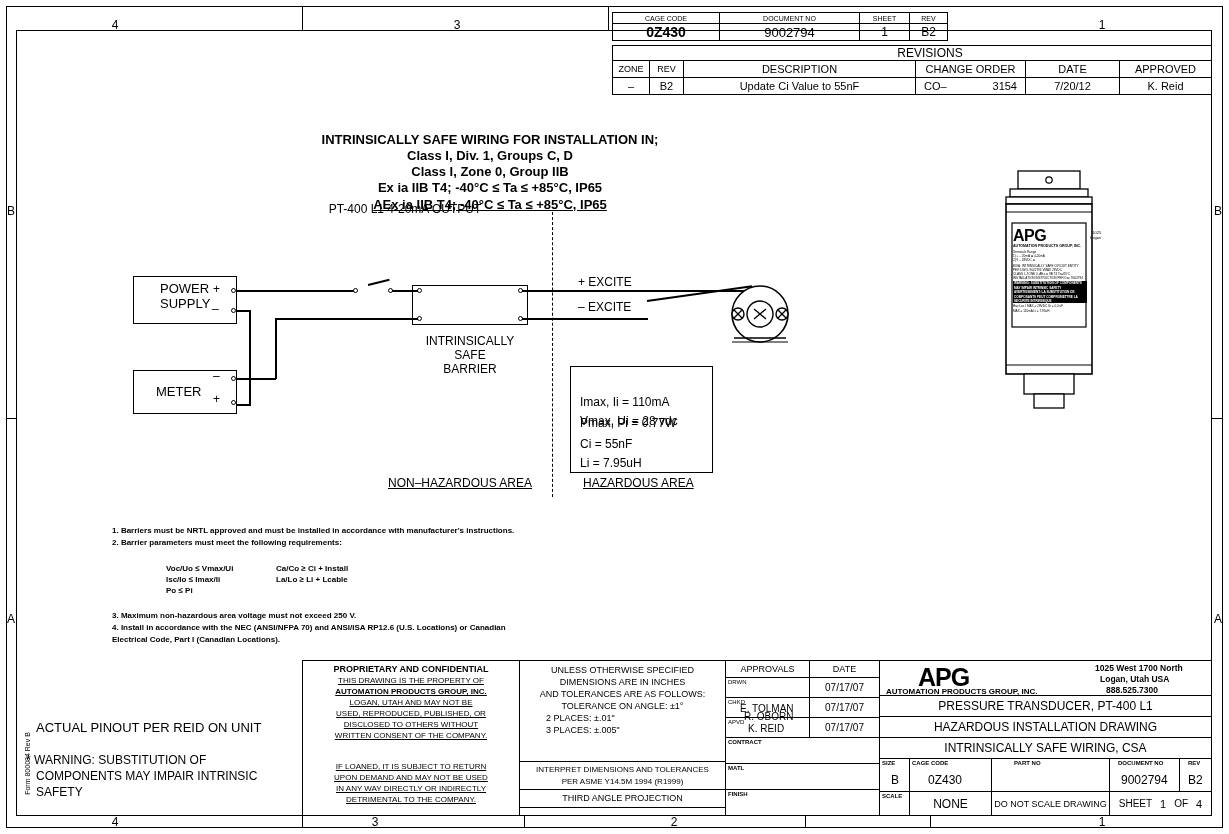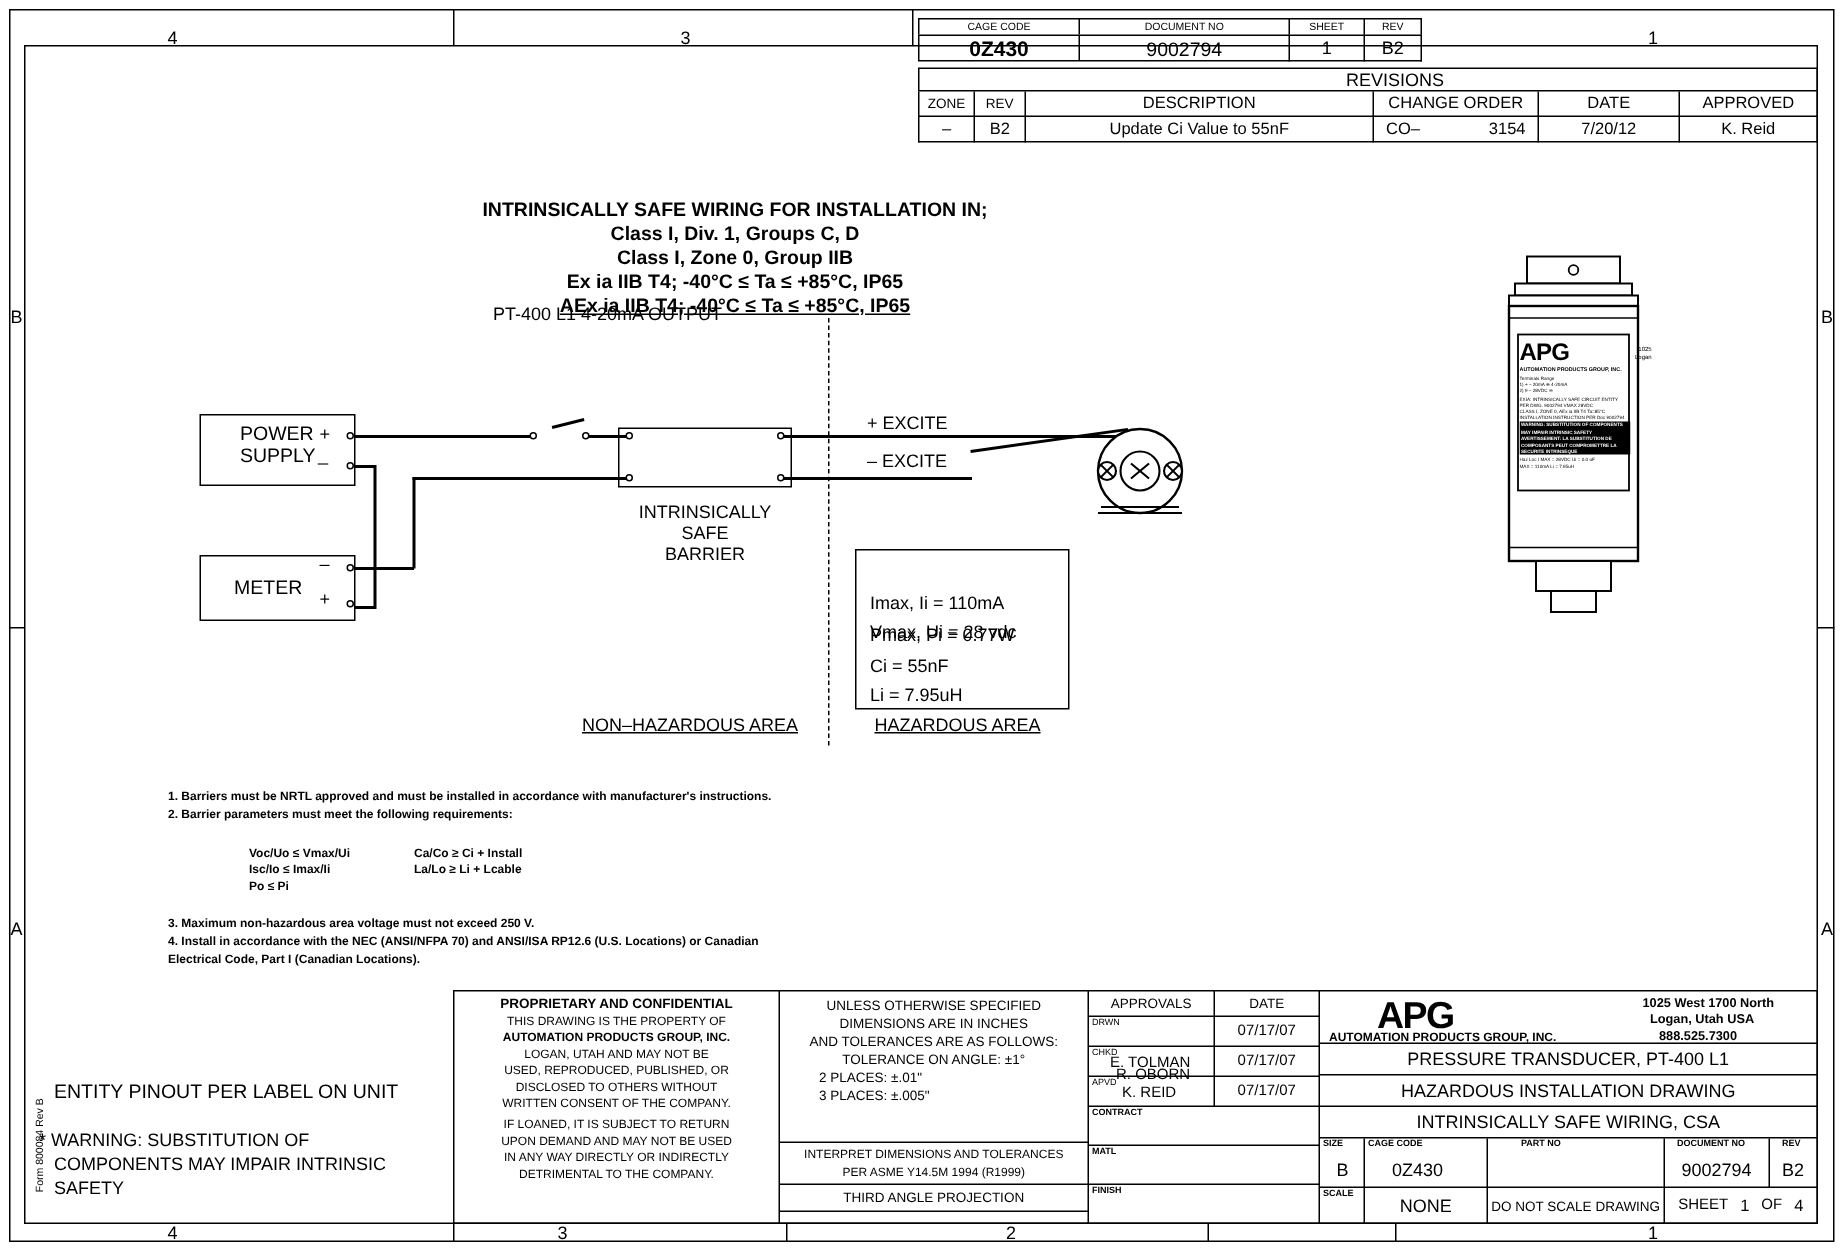--- a/index.html
+++ b/index.html
@@ -232,40 +232,40 @@
       <div>
         <div class="t8 b" style="line-height:11px;">Ca/Co ≥ Ci + Install</div>
         <div class="t8 b" style="line-height:11px;">La/Lo ≥ Li + Lcable</div>
       </div>
     </div>
     <div class="t8 b" style="line-height:12px;margin-top:14px;">3. Maximum non-hazardous area voltage must not exceed 250 V.</div>
     <div class="t8 b" style="line-height:12px;">4. Install in accordance with the NEC (ANSI/NFPA 70) and ANSI/ISA RP12.6 (U.S. Locations) or Canadian</div>
     <div class="t8 b" style="line-height:12px;">    Electrical Code, Part I (Canadian Locations).</div>
   </div>
 
-  <div class="abs t13" style="left:36px;top:720px;">ENTITY PINOUT PER LABEL ON UNIT</div>
+  <div class="abs t13" style="left:36px;top:720px;">ACTUAL PINOUT PER REID ON UNIT</div>
   <div class="abs t12" style="left:26px;top:752px;line-height:16px;">
     <div>* WARNING: SUBSTITUTION OF</div>
     <div style="margin-left:10px;">COMPONENTS MAY IMPAIR INTRINSIC</div>
     <div style="margin-left:10px;">SAFETY</div>
   </div>
   <div class="abs t7" style="left:-18px;top:760px;width:90px;transform:rotate(-90deg);transform-origin:center center;text-align:center;">Form  800084  Rev  B</div>
 
   <div class="abs" style="left:302px;top:660px;width:910px;height:156px;">
 
     <div class="cell" style="left:0px;top:0px;width:218px;height:156px;">
       <div class="t9 b" style="text-align:center;margin-top:3px;">PROPRIETARY  AND  CONFIDENTIAL</div>
-      <div style="padding:1px 4px 0 4px;text-align:center;">
+      <div style="padding:1px 4px 0 4px;text-align:center;text-decoration:underline;">
         <div class="t8" style="line-height:11px;">THIS DRAWING IS THE PROPERTY OF</div>
         <div class="t8 b" style="line-height:11px;">AUTOMATION PRODUCTS GROUP, INC.</div>
         <div class="t8" style="line-height:11px;">LOGAN, UTAH AND MAY NOT BE</div>
         <div class="t8" style="line-height:11px;">USED, REPRODUCED, PUBLISHED, OR</div>
         <div class="t8" style="line-height:11px;">DISCLOSED TO OTHERS WITHOUT</div>
         <div class="t8" style="line-height:11px;">WRITTEN CONSENT OF THE COMPANY.</div>
-        <div class="t8" style="line-height:11px;margin-top:3px;">IF LOANED, IT IS SUBJECT TO RETURN</div>
+        <div class="t8" style="line-height:11px;margin-top:20px;">IF LOANED, IT IS SUBJECT TO RETURN</div>
         <div class="t8" style="line-height:11px;">UPON DEMAND AND MAY NOT BE USED</div>
         <div class="t8" style="line-height:11px;">IN ANY WAY DIRECTLY OR INDIRECTLY</div>
         <div class="t8" style="line-height:11px;">DETRIMENTAL TO THE COMPANY.</div>
       </div>
     </div>
 
     <div class="cell" style="left:218px;top:0px;width:206px;height:102px;border-left:none;">
       <div style="text-align:center;padding-top:3px;">
         <div class="t9" style="line-height:12px;">UNLESS  OTHERWISE  SPECIFIED</div>
         <div class="t9" style="line-height:12px;">DIMENSIONS  ARE  IN  INCHES</div>

